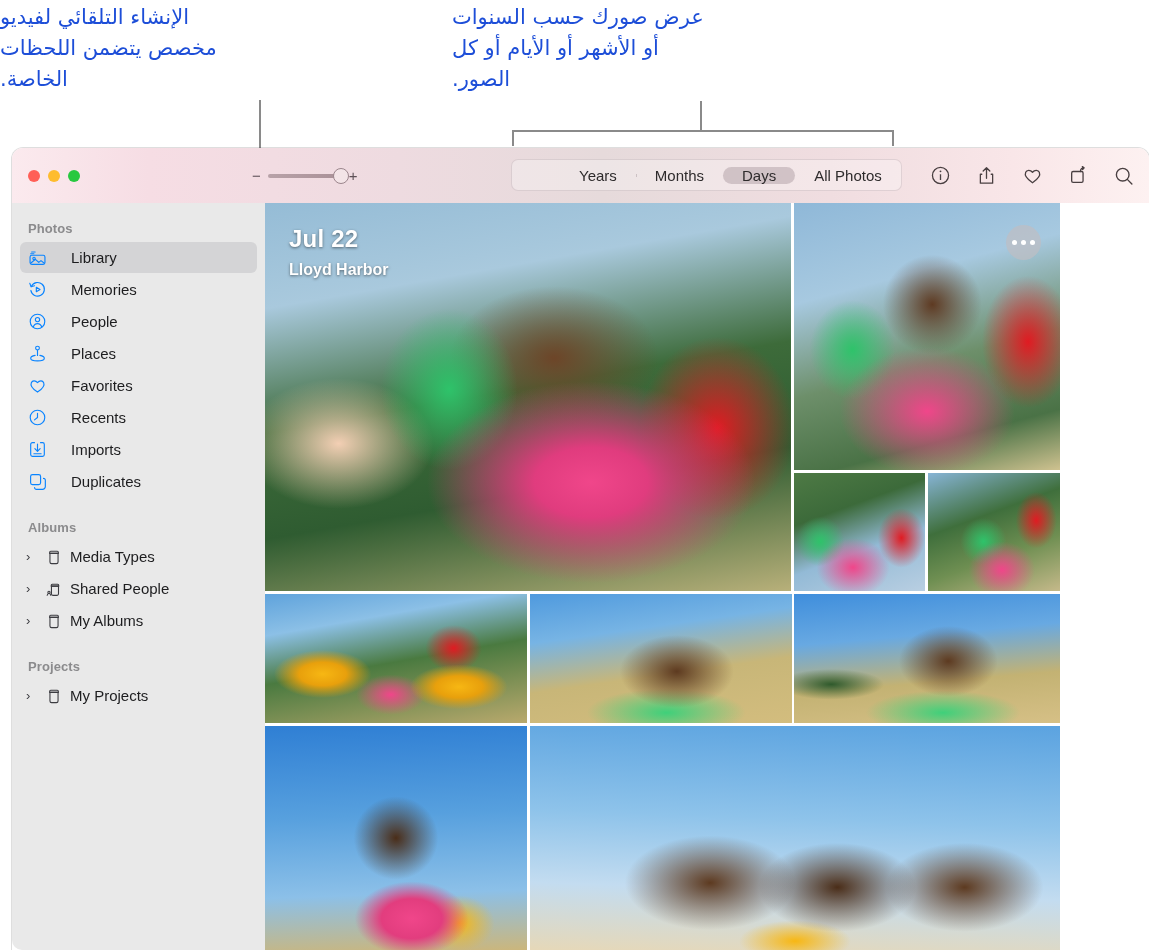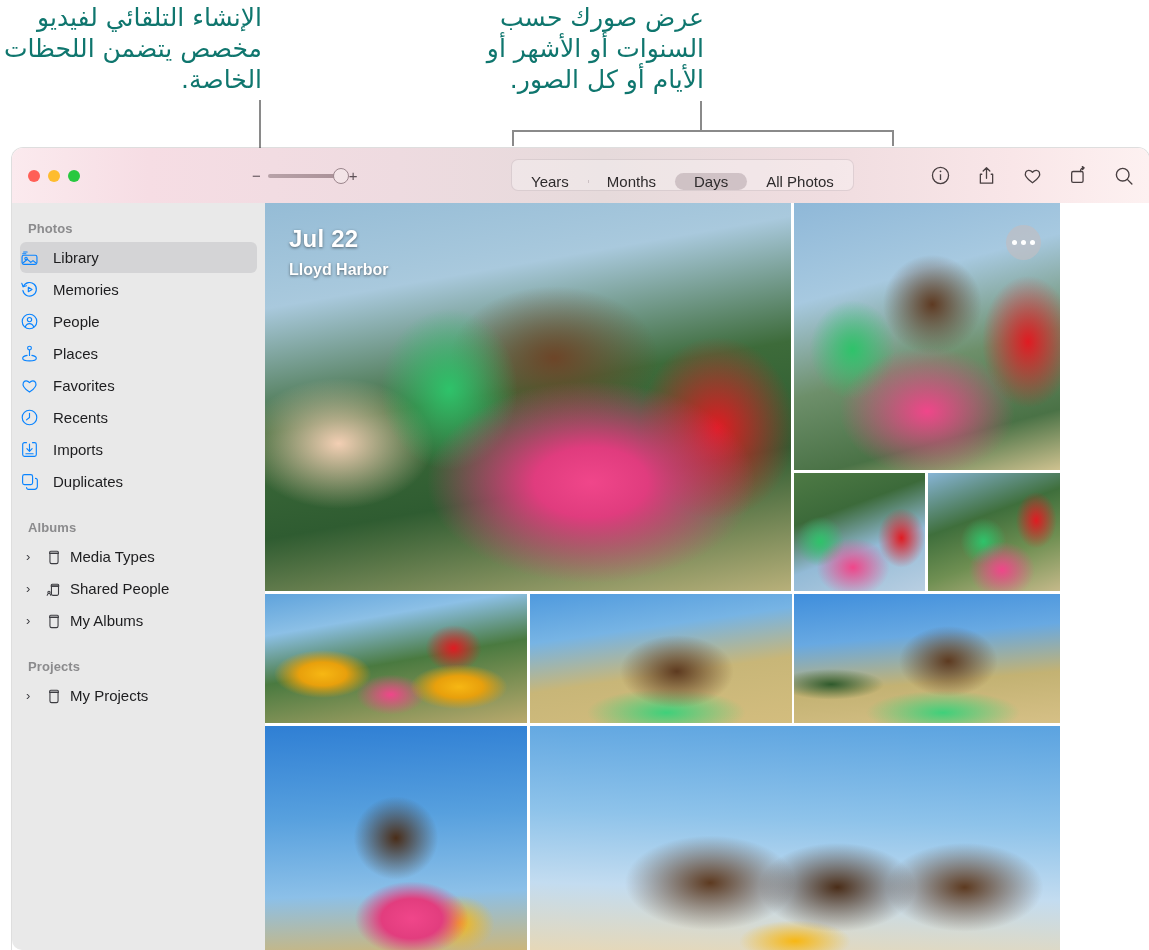--- a/index.html
+++ b/index.html
@@ -7,24 +7,24 @@
     width:1149px; height:950px;
     background:#ffffff;
     font-family:"Liberation Sans", sans-serif;
     overflow:hidden;
   }
   #root { position:relative; width:1149px; height:950px; }
 
   
   .callout-text {
     position:absolute;
-    font-size:25px;
+    font-size:21px;
     line-height:31px;
-    color:#0f766e;
-    text-align:right;
+    color:#1d4ed8;
+    text-align:left;
     direction:rtl;
     font-family:"DejaVu Sans", sans-serif;
   }
   #callout-left-text  { left:0px;   top:2px;  width:262px; }
   #callout-right-text { left:452px; top:2px;  width:252px; }
 
   .callout-line { position:absolute; background:#8a8a8a; }
 
   
   #cl-v  { left:259px; top:100px; width:2px;  height:156px; }
@@ -67,25 +67,26 @@
   }
   #slider-knob {
     position:absolute; right:-7px; top:-6px;
     width:16px; height:16px; border-radius:50%;
     background:#f3e4e7; border:1.6px solid #9b858c;
   }
 
   
   #segmented {
     position:absolute; left:499px; top:11px;
-    display:flex; align-items:flex-end; height:32px;
+    display:flex; align-items:center; height:32px;
     background:rgba(255,255,255,.30);
     border:1px solid rgba(140,120,126,.22);
     border-radius:7px;
     overflow:hidden;
+    padding-left:48px;
   }
   .segment {
     display:flex; align-items:center; justify-content:center;
     font-size:15px; color:#2e2b2c; padding:0 19px;
     position:relative; white-space:nowrap;
   }
   .segment + .segment::before {
     content:""; position:absolute; left:0; top:7px; bottom:7px;
     width:1px; background:rgba(120,100,106,.28);
   }
@@ -109,22 +110,22 @@
   #sidebar {
     width:253px; background:#e9e9e9; flex:none;
     padding-top:10px; border-bottom-left-radius:10px;
     position:relative;
   }
   .sb-section {
     font-size:13px; color:#8b8b8d; font-weight:bold;
     padding:8px 0 5px 16px; letter-spacing:.1px;
   }
   .sb-item {
-    display:flex; align-items:center; gap:14px;
-    height:31px; margin:1px 8px; padding-left:0;
+    display:flex; align-items:center; gap:24px;
+    height:31px; margin:1px 8px; padding-left:8px;
     border-radius:6px; font-size:15px; color:#1d1d1f;
   }
   .sb-item.active { background:#d4d4d6; }
   .sb-icon { width:19px; height:19px; flex:none; display:flex; align-items:center; justify-content:center; }
   .sb-icon svg { stroke:#0a84ff; fill:none; stroke-width:1.45; }
   .sb-item.group .sb-icon svg { stroke:#3c3c41; }
   .chevron { width:11px; flex:none; color:#3c3c41; font-size:13px; line-height:1; }
   .sb-item.group { padding-left:6px; gap:7px; }
 
   

